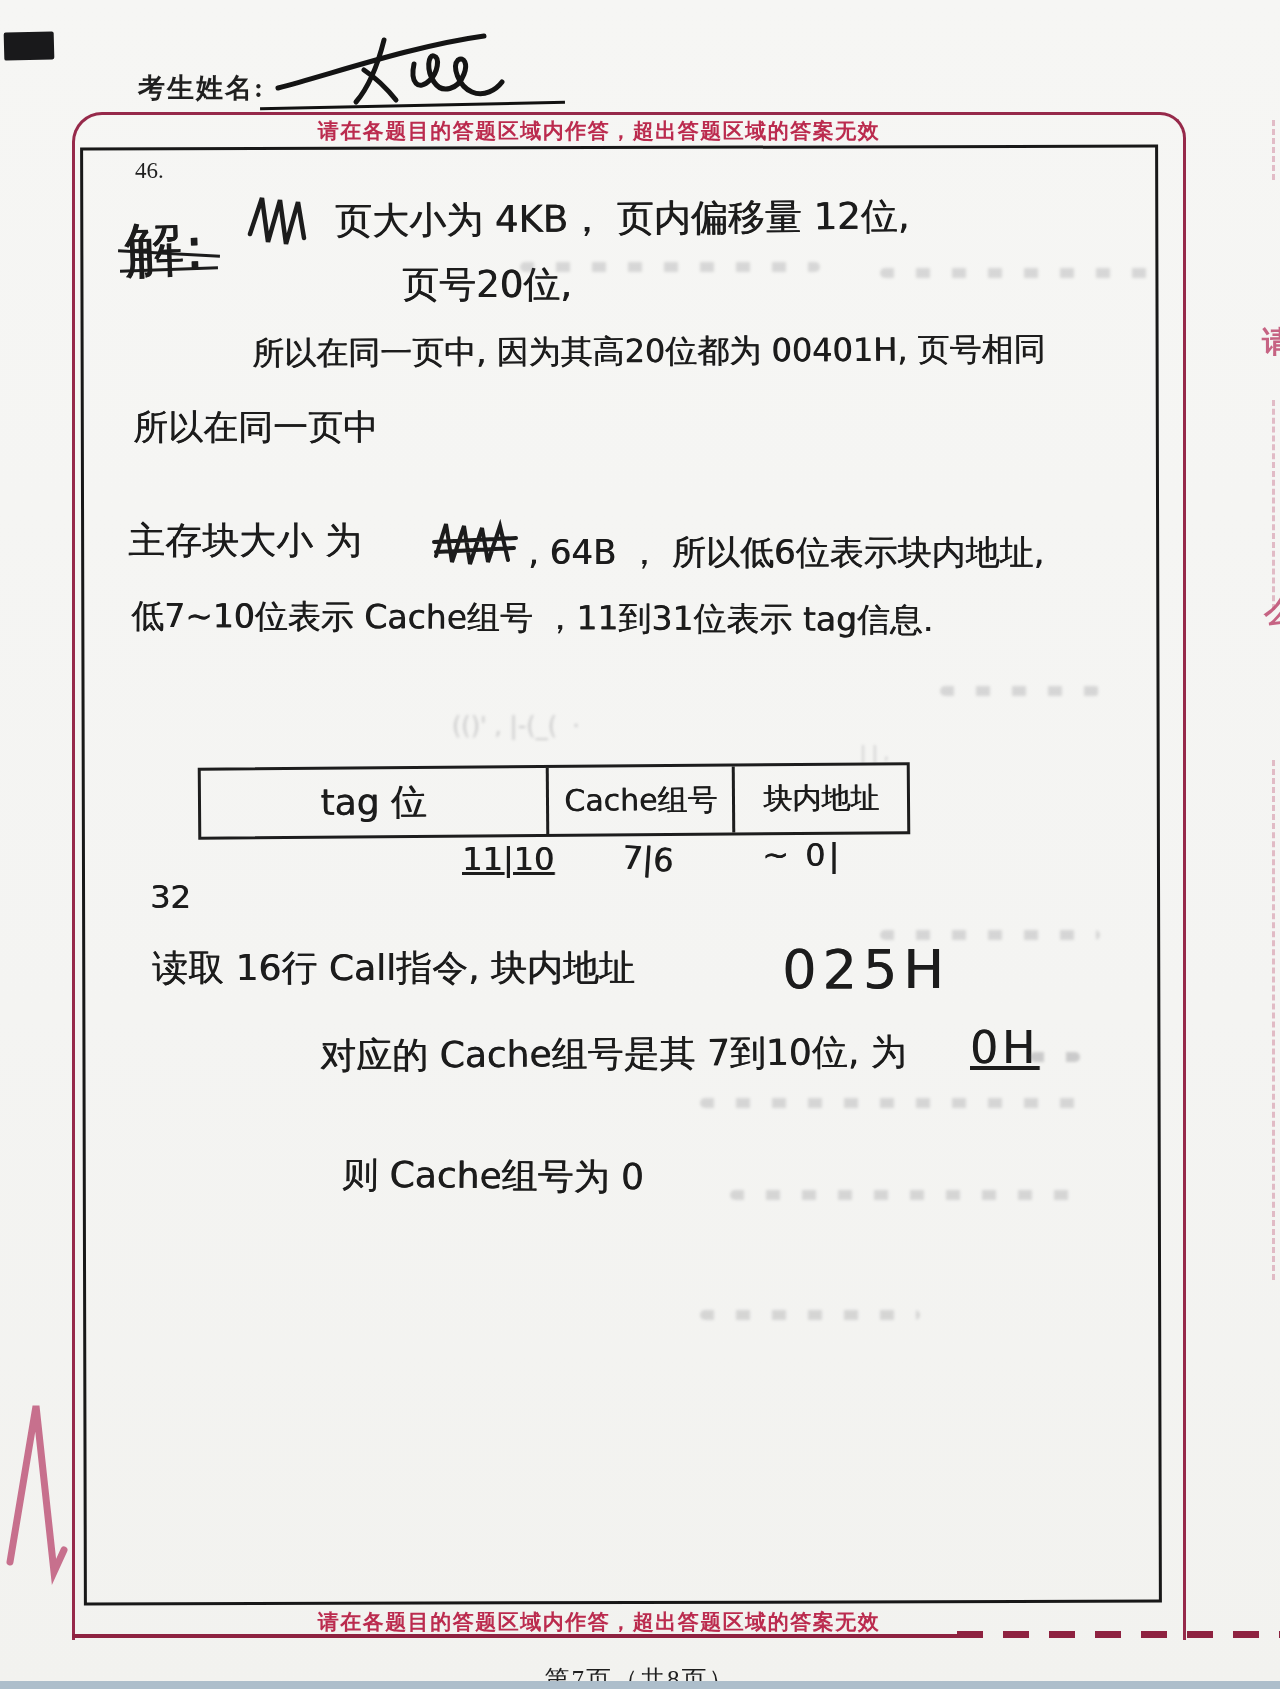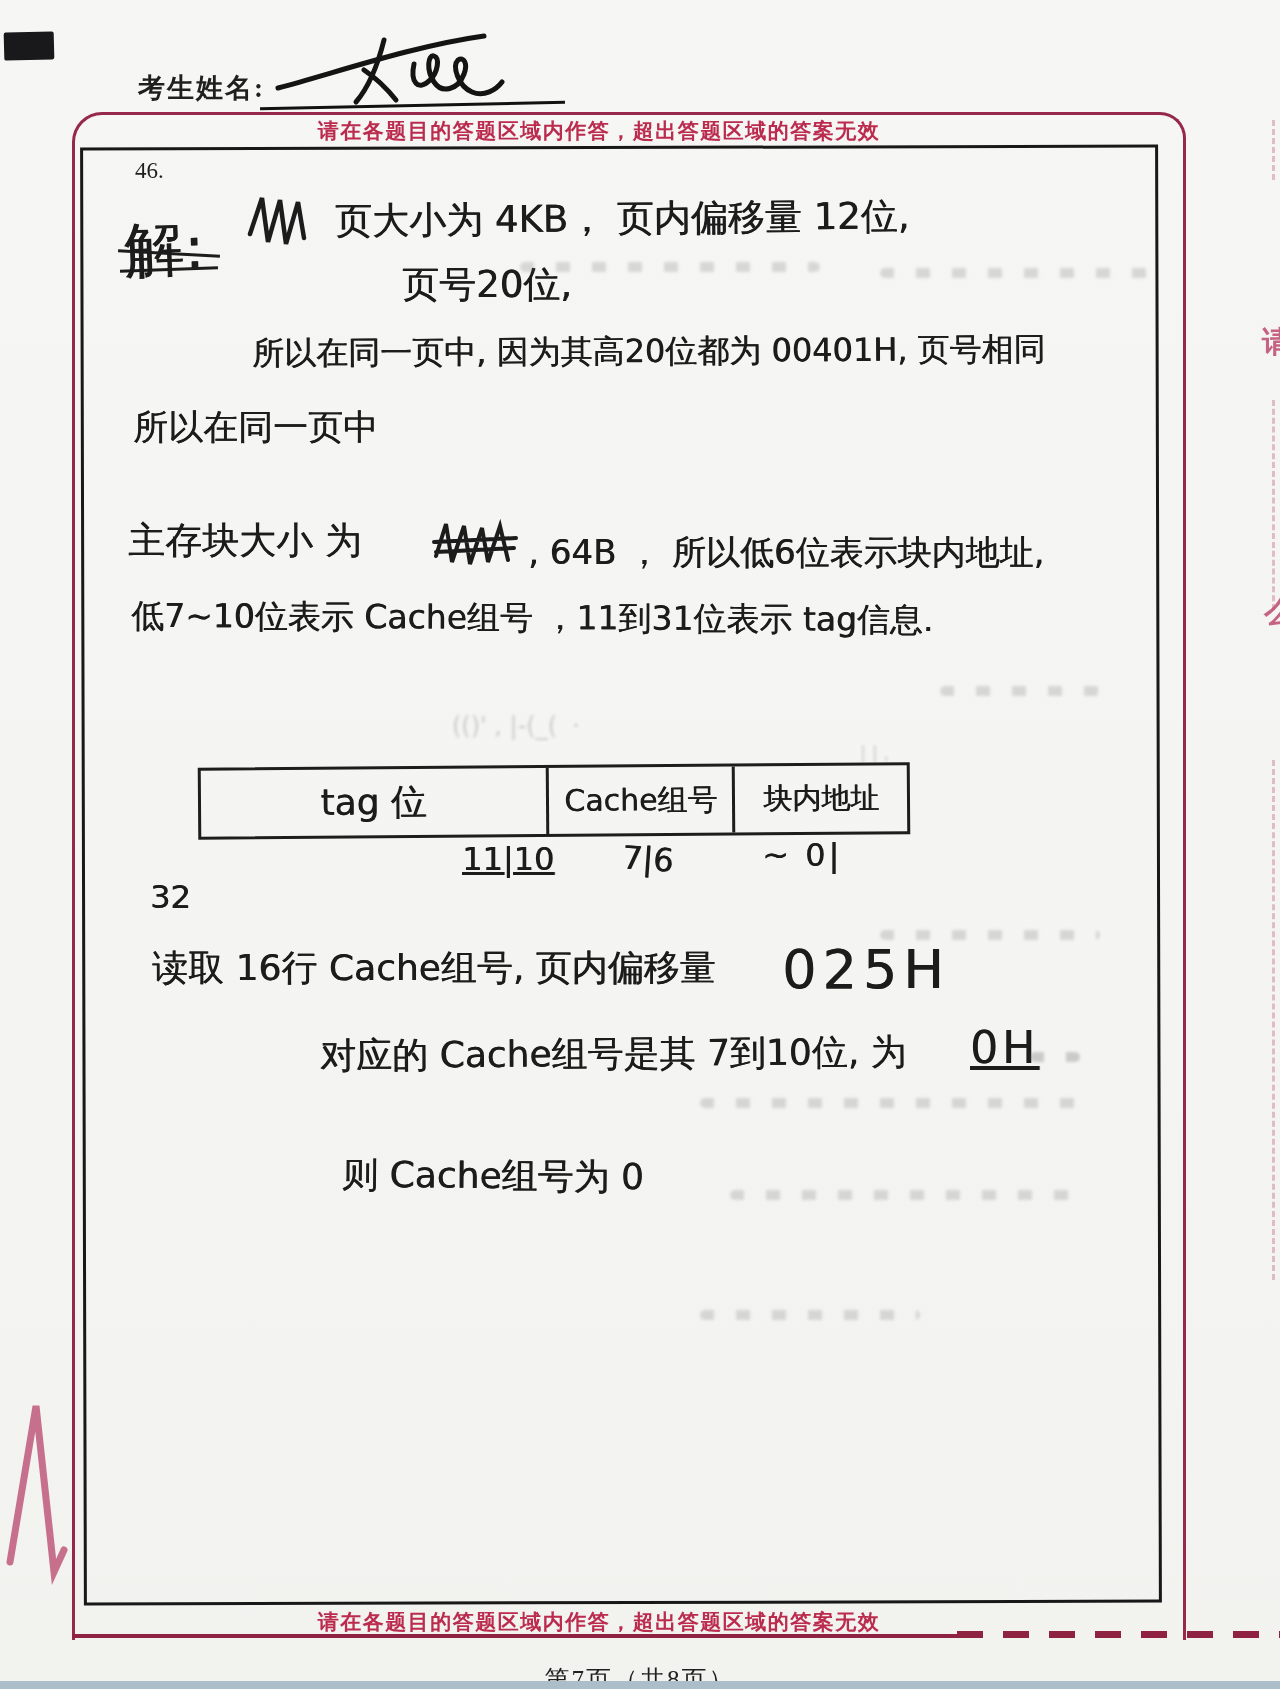--- a/index.html
+++ b/index.html
@@ -124,21 +124,21 @@
   <div class="abs addr-table">
     <div class="addr-cell c1 hw">tag 位</div>
     <div class="addr-cell c2 hw">Cache组号</div>
     <div class="addr-cell c3 hw">块内地址</div>
   </div>
   <div class="abs hw bit bit-32">32</div>
   <div class="abs hw bit bit-11">11|10</div>
   <div class="abs hw bit bit-7">7|6</div>
   <div class="abs hw bit bit-0">~ 0|</div>
 
-  <div class="abs hw l-readcall">读取 16行 Cache组号, 页内偏移量</div>
+  <div class="abs hw l-readcall">读取 16行 Call指令, 块内地址</div>
   <div class="abs hw v-offset">025H</div>
 
   <div class="abs hw l-cachegroup">对应的 Cache组号是其 7到10位, 为</div>
   <div class="abs hw v-group">0H</div>
 
   <div class="abs hw l-conclusion">则 Cache组号为 0</div>
 
   <div class="abs bleed" style="left:520px;top:262px;width:300px;"></div>
   <div class="abs bleed" style="left:880px;top:268px;width:280px;"></div>
   <div class="abs bleed" style="left:940px;top:686px;width:160px;"></div>

